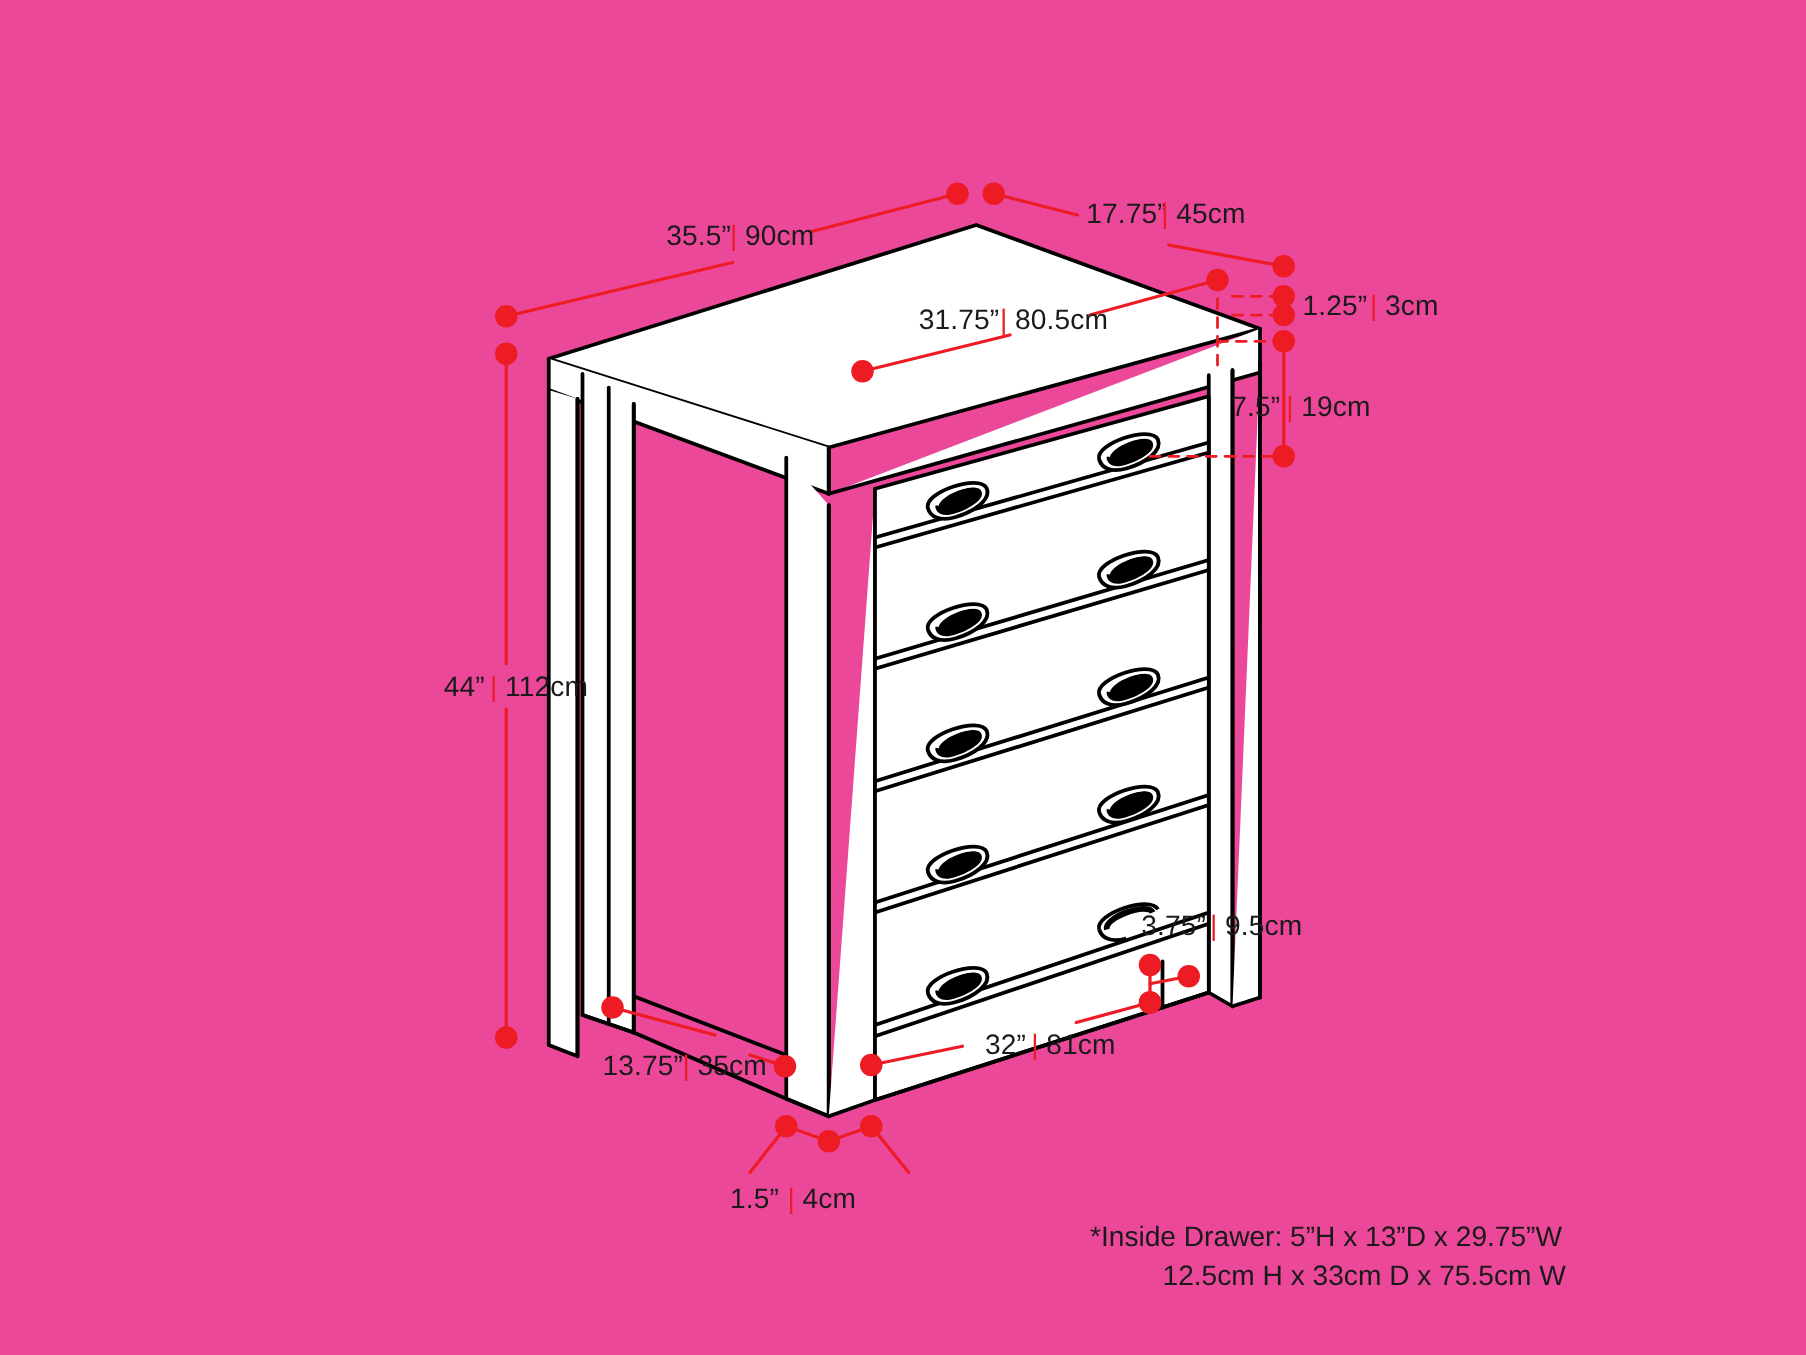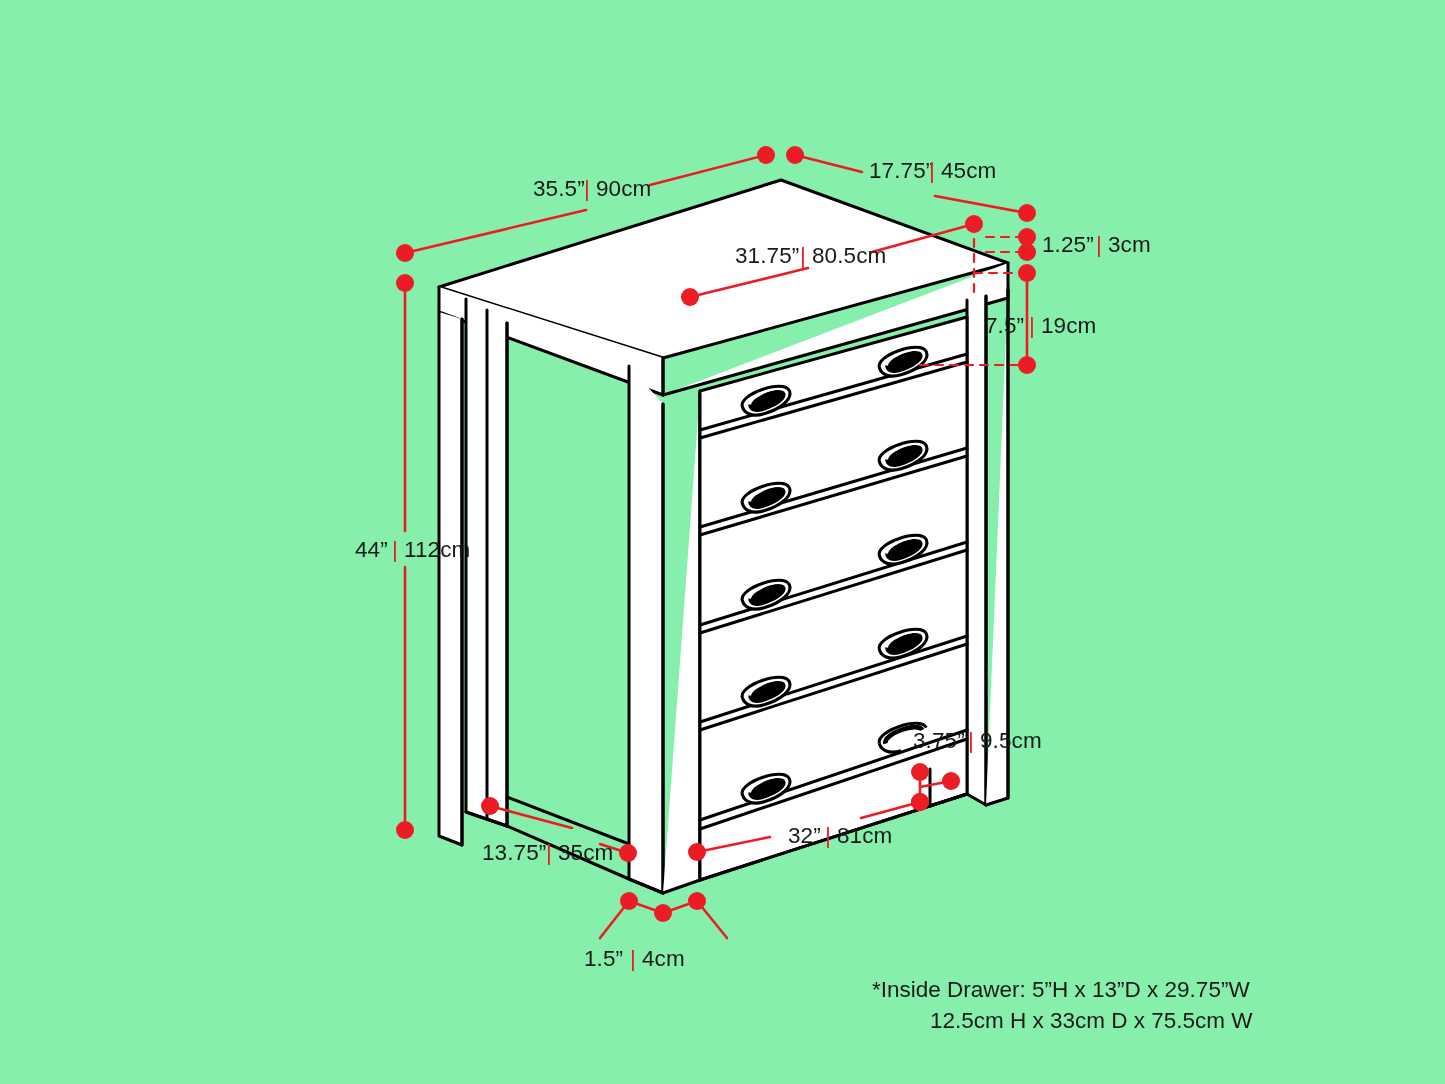--- a/index.html
+++ b/index.html
@@ -1,17 +1,17 @@
 <!DOCTYPE html>
 <html><head>
 <meta charset="utf-8">
 <style>
   html,body{margin:0;padding:0;background:#ffffff;}
   body{width:1445px;height:1084px;overflow:hidden;font-family:"Liberation Sans",sans-serif;}
-  #stage{position:relative;width:1445px;height:1084px;background:#86efac;}
+  #stage{position:relative;width:1445px;height:1084px;background:#ec4899;}
   svg{display:block;}
   .dim-label{font-family:"Liberation Sans",sans-serif;font-size:22.5px;fill:#1a1a1a;letter-spacing:0.1px;}
   .dim-sep{fill:#ed1c24;}
   .note{font-family:"Liberation Sans",sans-serif;font-size:22.5px;fill:#1a1a1a;}
 </style>
 </head>
 <body>
 
 <div id="stage">
 <svg width="1445" height="1084" viewBox="0 0 1445 1084" xmlns="http://www.w3.org/2000/svg">

